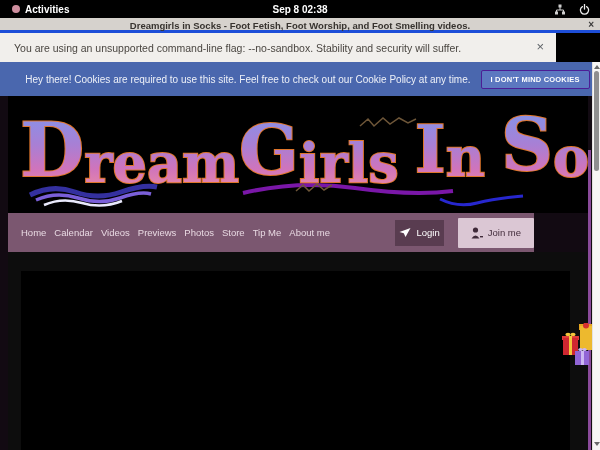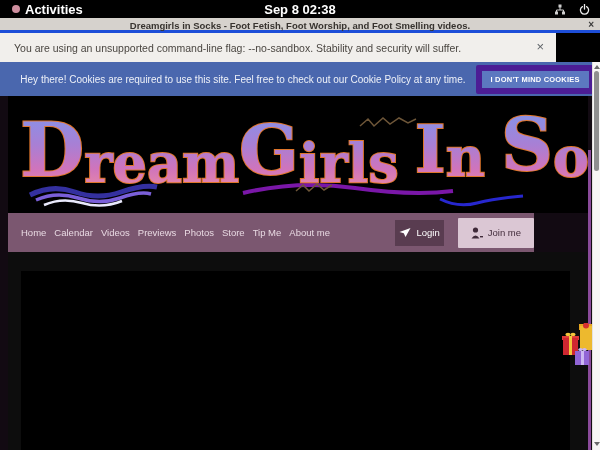--- a/index.html
+++ b/index.html
@@ -2,21 +2,21 @@
 <html><head>
 <meta charset="utf-8">
 <style>
   html,body{margin:0;padding:0;background:#000;}
   *{box-sizing:border-box;}
   .screen{position:relative;width:600px;height:450px;overflow:hidden;
           font-family:"Liberation Sans",sans-serif;background:#000;}
 
   
   .top-bar{position:absolute;top:0;left:0;width:600px;height:18px;background:#000;
-           display:flex;align-items:center;color:#fff;font-size:13px;font-weight:700;}
+           display:flex;align-items:center;color:#fff;font-size:10px;font-weight:700;}
   .tb-group{display:flex;align-items:center;gap:5px;}
   .tb-activities{margin-left:12px;}
   .tb-chrome{margin-left:36px;margin-top:32px;}
   .dot-icon{width:8px;height:8px;border-radius:50%;background:#cf8f9f;display:inline-block;}
   .chrome-icon{position:relative;width:10px;height:10px;border-radius:50%;background:#b9b9b9;
                box-shadow:inset 0 0 0 1px #e6e6e6;display:inline-block;}
   .chrome-icon::after{content:"";position:absolute;left:3px;top:3px;width:4px;height:4px;
                border-radius:50%;background:#f0f0f0;border:1px solid #8f8f8f;}
   .tb-clock{position:absolute;left:0;right:0;text-align:center;}
   .tb-right{position:absolute;right:10px;top:0;height:18px;display:flex;align-items:center;gap:13px;}
@@ -32,21 +32,21 @@
   .infobar{position:absolute;top:33px;left:0;width:556px;height:29px;background:#f1efec;
            display:flex;align-items:center;padding-left:14px;font-size:10.5px;color:#4a4641;}
   .infobar .i-close{position:absolute;right:12px;top:6px;font-size:13px;color:#5f6368;}
 
   
   .page{position:absolute;top:62px;left:0;width:592px;height:388px;background:#120a12;overflow:hidden;}
 
   .cookie-bar{position:absolute;top:0;left:0;width:592px;height:34px;background:#4a67ae;
               display:flex;align-items:center;justify-content:center;gap:10px;}
   .cookie-msg{color:#eef1f8;font-size:10px;white-space:nowrap;margin-left:23px;}
-  .cookie-btn{background:#5c78c0;border:6px solid #4c1d95;border-radius:2px;color:#fff;
+  .cookie-btn{background:#5c78c0;border:1px solid #4c1d95;border-radius:2px;color:#fff;
               font-size:7.5px;font-weight:700;padding:4px 9px;letter-spacing:.2px;
               font-family:"Liberation Sans",sans-serif;white-space:nowrap;}
 
   .site{position:absolute;left:8px;top:34px;width:580px;}
   .logo-banner{width:580px;height:117px;background:#000;overflow:hidden;}
 
   .nav{width:526px;height:39px;background:#7b5770;display:flex;align-items:center;
        padding-left:13px;gap:8px;}
   .nav a{color:#e8d9e2;font-size:9.5px;text-decoration:none;white-space:nowrap;cursor:pointer;}
   .nav-spacer{flex:1;}

